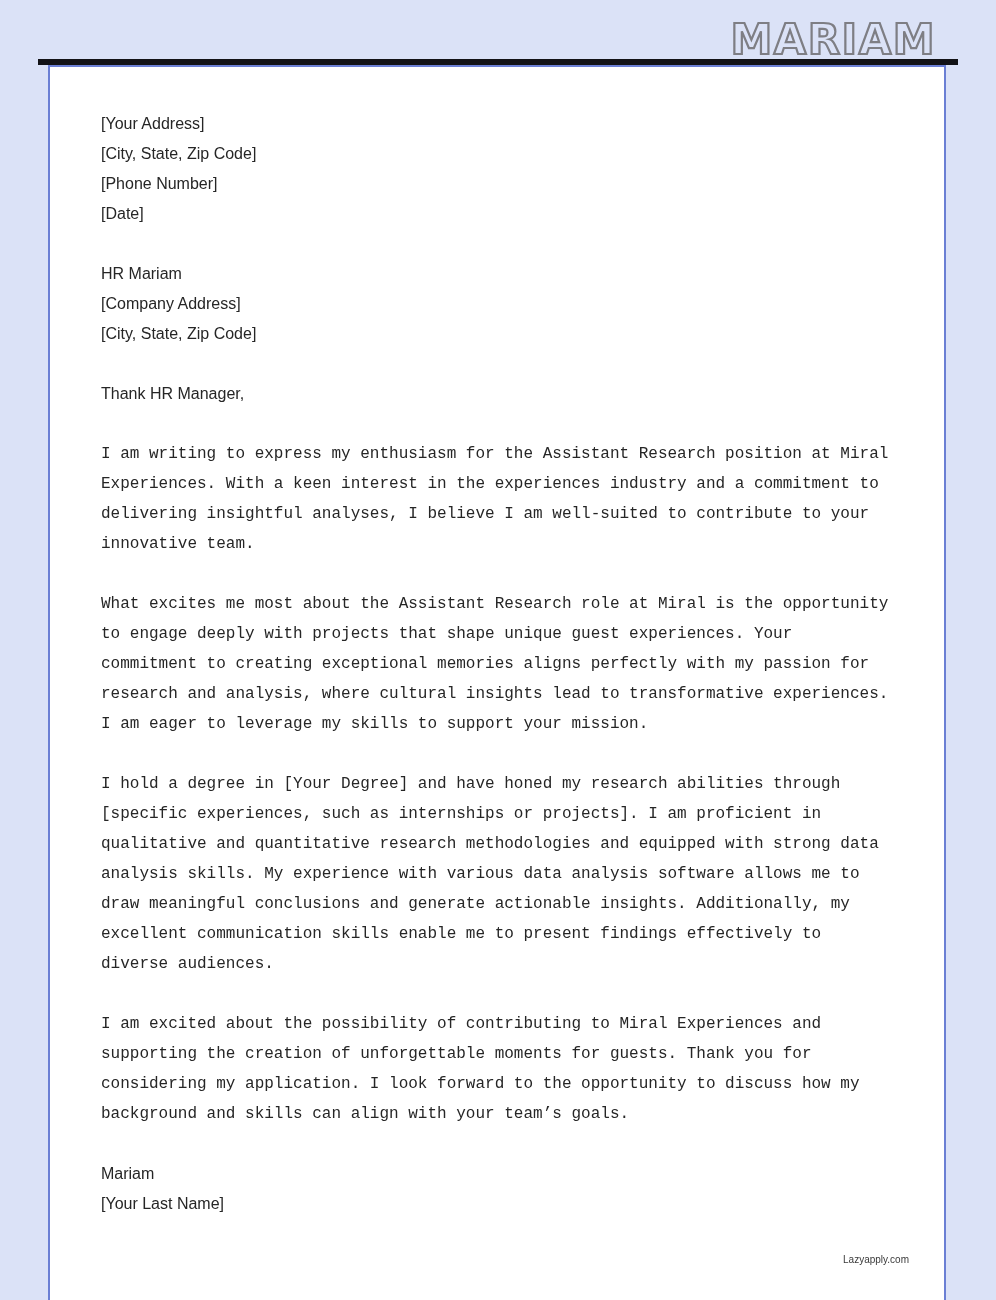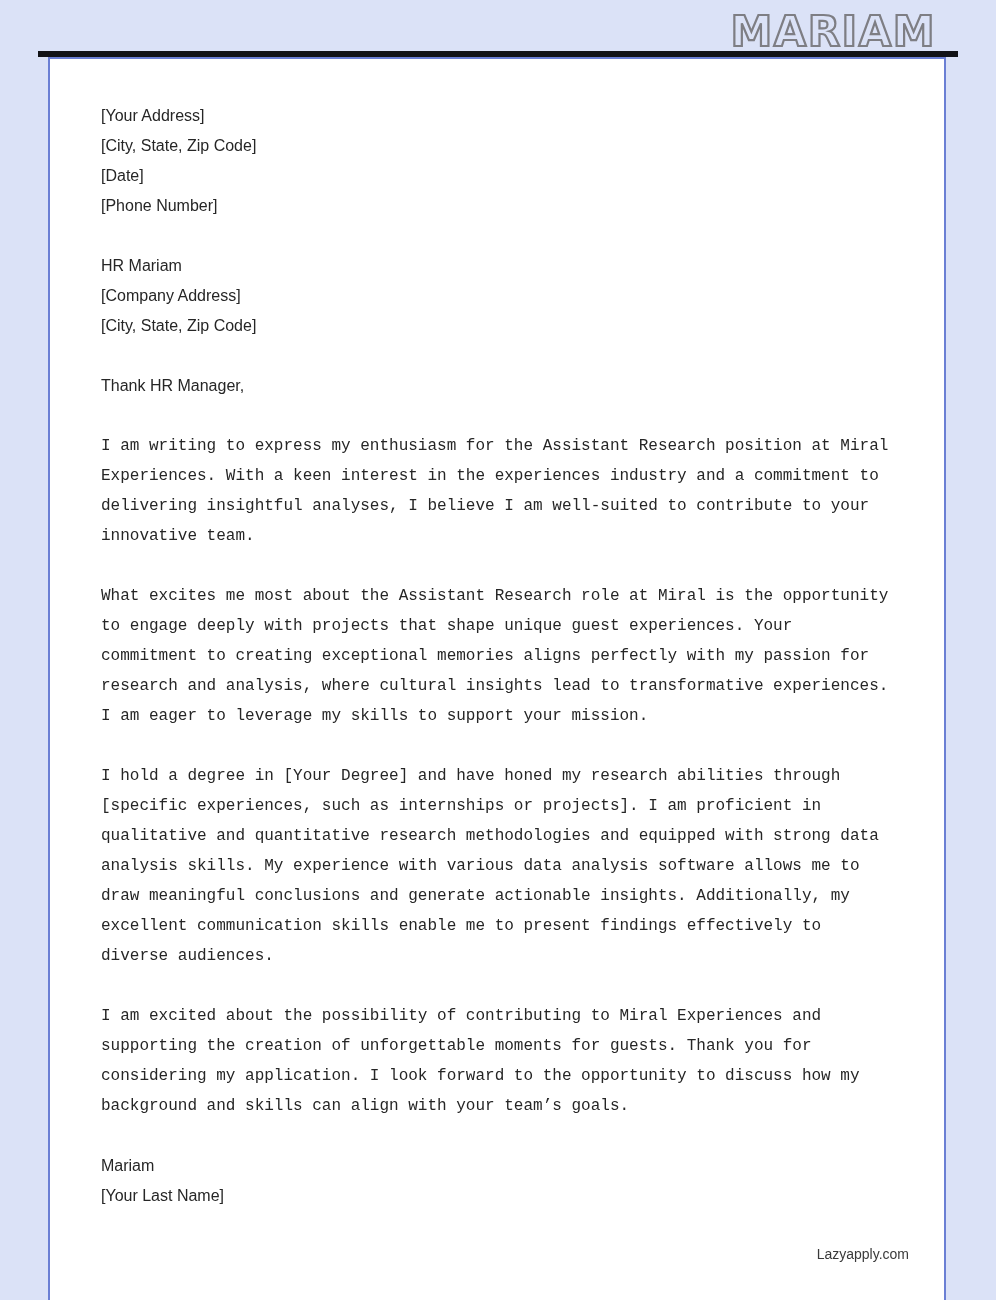--- a/index.html
+++ b/index.html
@@ -10,20 +10,21 @@
     width: 996px;
     height: 1300px;
     overflow: hidden;
     position: relative;
     background: var(--canvas-bg, #dbe2f7);
     font-family: "Liberation Sans", sans-serif;
   }
   .canvas {
     position: absolute;
     inset: 0;
+    margin-top: 8px;
   }
   .brand {
     position: absolute;
     top: 10px;
     right: 60px;
     font-family: "DejaVu Sans", sans-serif;
     font-size: 42px;
     font-weight: 700;
     letter-spacing: 1.5px;
     color: transparent;
@@ -61,41 +62,41 @@
     margin: 0 0 30px 0;
     font-family: Liberation Mono, monospace;
   }
   .line {
     white-space: pre-wrap;
   }
   .watermark {
     position: absolute;
     top: 1246px;
     right: 87px;
-    font-size: 14px;
+    font-size: 10px;
     color: var(--watermark-color, #3a3a3a);
   }
 </style>
 </head>
 <body>
 
 <div class="canvas">
 
   <div class="brand">MARIAM</div>
 
   <div class="top-bar"></div>
 
   <div class="document">
     <div class="content">
 
       <div class="block">
         <div class="line">[Your Address]</div>
         <div class="line">[City, State, Zip Code]</div>
+        <div class="line">[Phone Number]</div>
         <div class="line">[Date]</div>
-        <div class="line">[Phone Number]</div>
       </div>
 
       <div class="block">
         <div class="line">HR Mariam</div>
         <div class="line">[Company Address]</div>
         <div class="line">[City, State, Zip Code]</div>
       </div>
 
       <div class="block">
         <div class="line">Thank HR Manager,</div>

